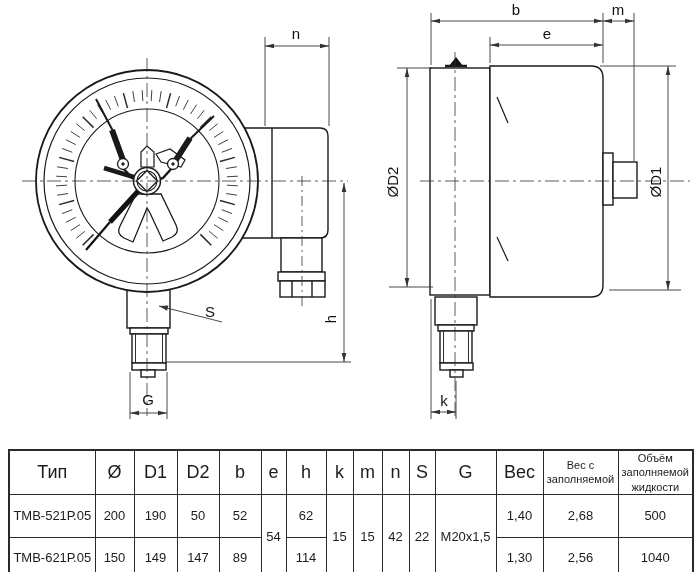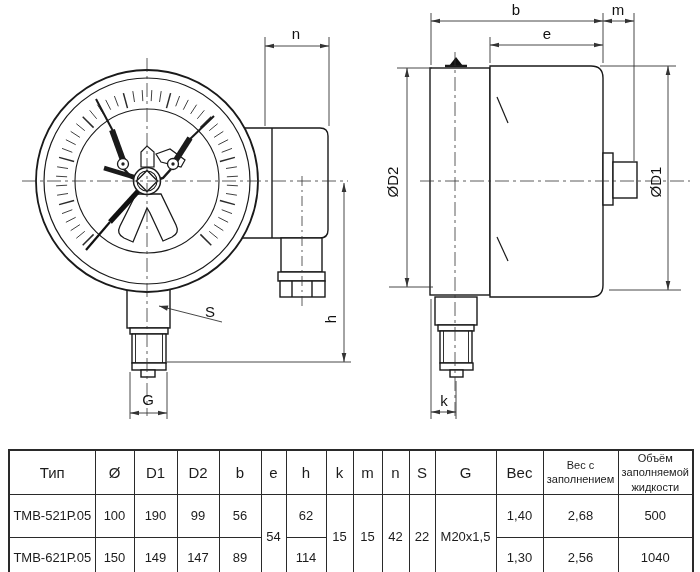--- a/index.html
+++ b/index.html
@@ -4,21 +4,21 @@
 <style>
   html,body{margin:0;padding:0;background:#fff;}
   .stage{position:relative;width:700px;height:572px;background:#fff;overflow:hidden;
          font-family:"Liberation Sans",sans-serif;}
   svg text{font-family:"Liberation Sans",sans-serif;fill:#111;}
   .dimlbl{font-size:15px;}
   table.spec{border-collapse:collapse;table-layout:fixed;width:684px;margin:2px 0 0 8px;
              color:#1c1c1c;border:2.5px solid #2a2a2a;}
   table.spec th,table.spec td{border:1.5px solid #2a2a2a;text-align:center;vertical-align:middle;
              font-weight:normal;padding:0 2px;overflow:hidden;}
-  table.spec th{font-size:15px;}
+  table.spec th{font-size:18px;}
   table.spec th.small-h{font-size:11px;line-height:1.3;}
   table.spec td{font-size:13px;}
   tr.hdr{height:41px;} tr.r1{height:43px;} tr.r2{height:41px;}
 </style>
 </head>
 <body>
 
 <div class="stage">
 
 <svg width="700" height="443" viewBox="0 0 700 443">
@@ -278,31 +278,31 @@
       <th>D2</th>
       <th>b</th>
       <th>e</th>
       <th>h</th>
       <th>k</th>
       <th>m</th>
       <th>n</th>
       <th>S</th>
       <th>G</th>
       <th>Вес</th>
-      <th class="small-h">Вес с заполнением</th>
+      <th class="small-h">Вес с заполняемой</th>
       <th class="small-h">Объём заполняемой жидкости</th>
     </tr>
   </thead>
   <tbody>
     <tr class="r1">
       <td>ТМВ-521Р.05</td>
-      <td>100</td>
+      <td>200</td>
       <td>190</td>
-      <td>99</td>
-      <td>56</td>
+      <td>50</td>
+      <td>52</td>
       <td rowspan="2">54</td>
       <td>62</td>
       <td rowspan="2">15</td>
       <td rowspan="2">15</td>
       <td rowspan="2">42</td>
       <td rowspan="2">22</td>
       <td rowspan="2">M20x1,5</td>
       <td>1,40</td>
       <td>2,68</td>
       <td>500</td>

